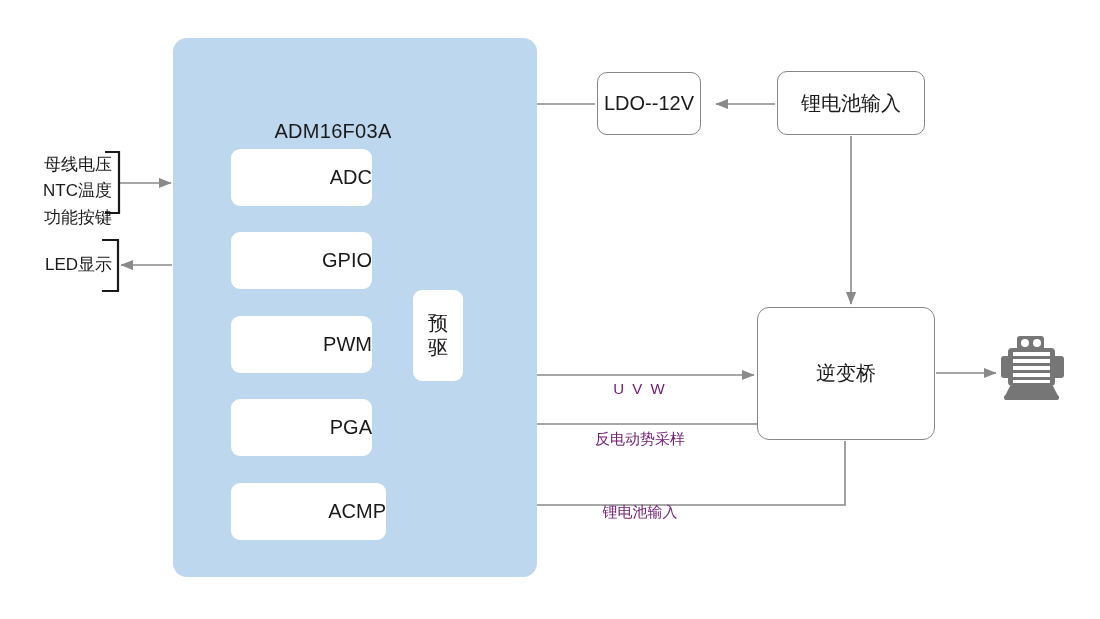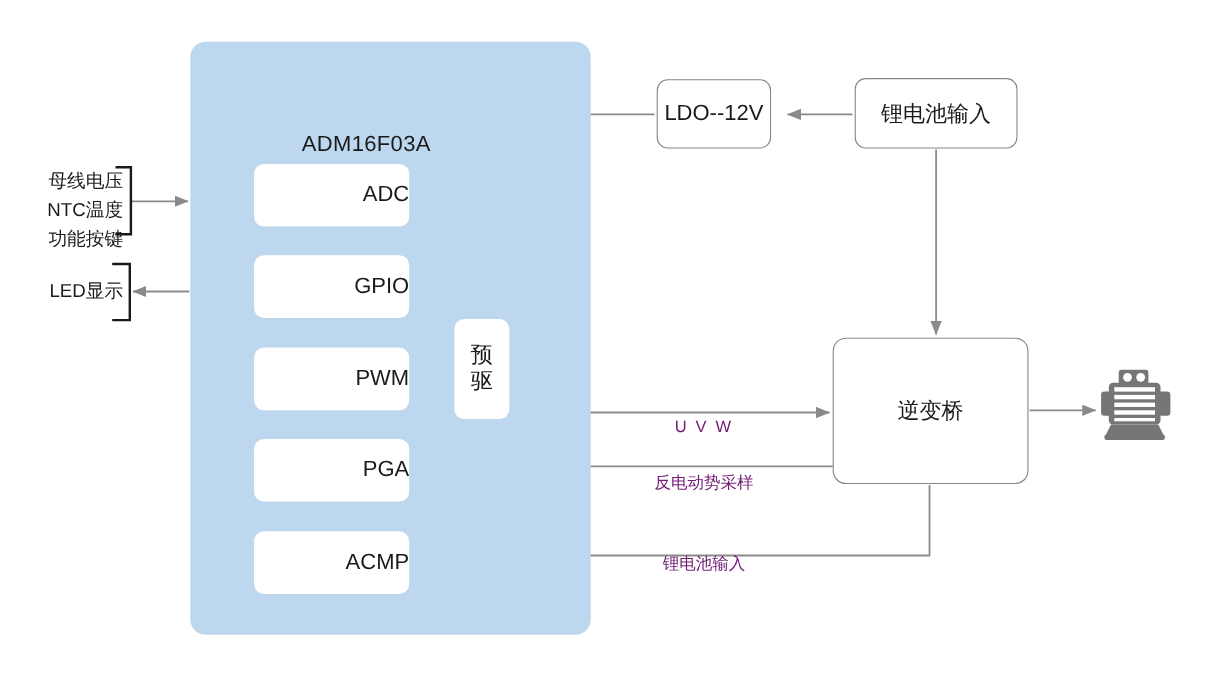--- a/index.html
+++ b/index.html
@@ -60,21 +60,21 @@
     display: flex;
     align-items: center;
     justify-content: flex-end;
     font-size: 20px;
     color: #1a1a1a;
   }
   .ip-adc   { top: 149px; }
   .ip-gpio  { top: 232px; }
   .ip-pwm   { top: 316px; }
   .ip-pga   { top: 399px; }
-  .ip-acmp  { top: 483px; }
+  .ip-acmp  { top: 483px; padding-left: 14px; }
 
   .predriver {
     position: absolute;
     left: 413px;
     top: 290px;
     width: 50px;
     height: 91px;
     background: #ffffff;
     border-radius: 9px;
     display: flex;

